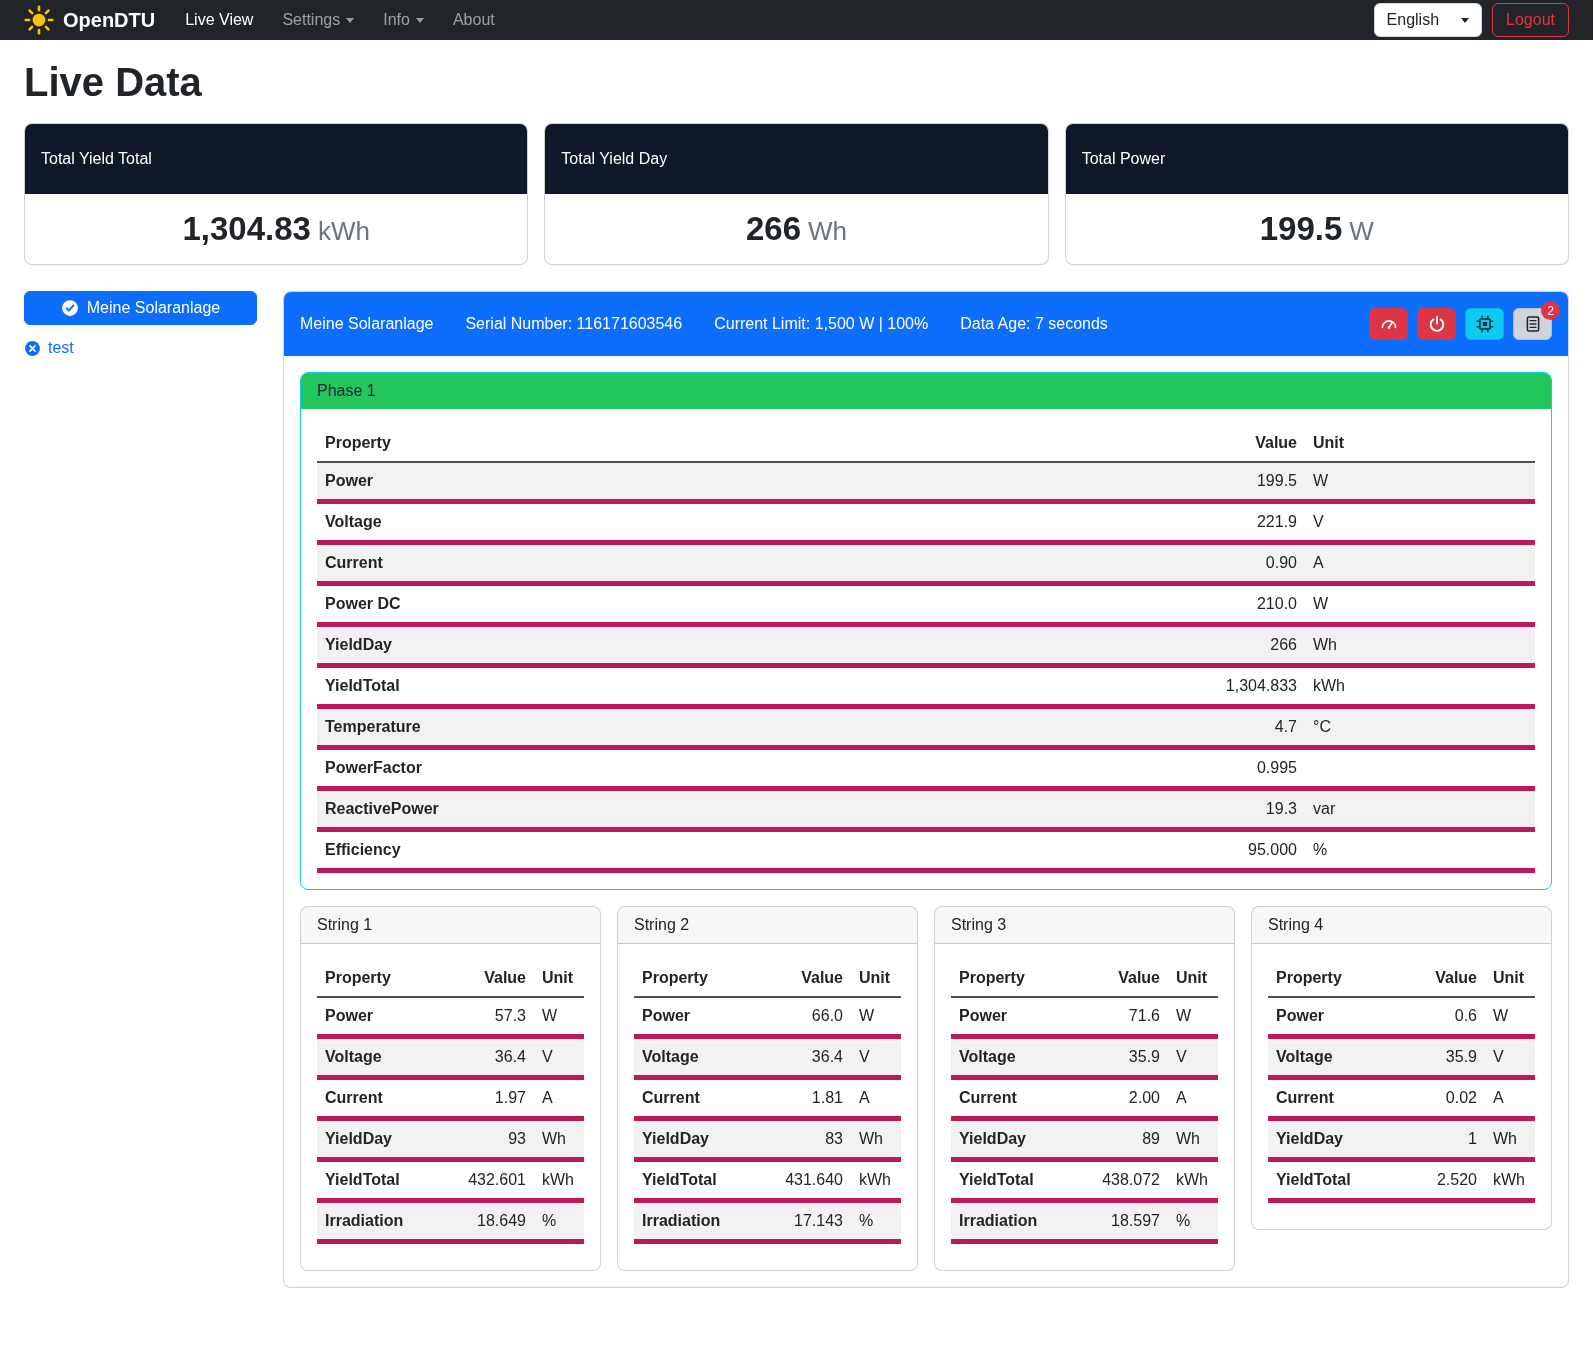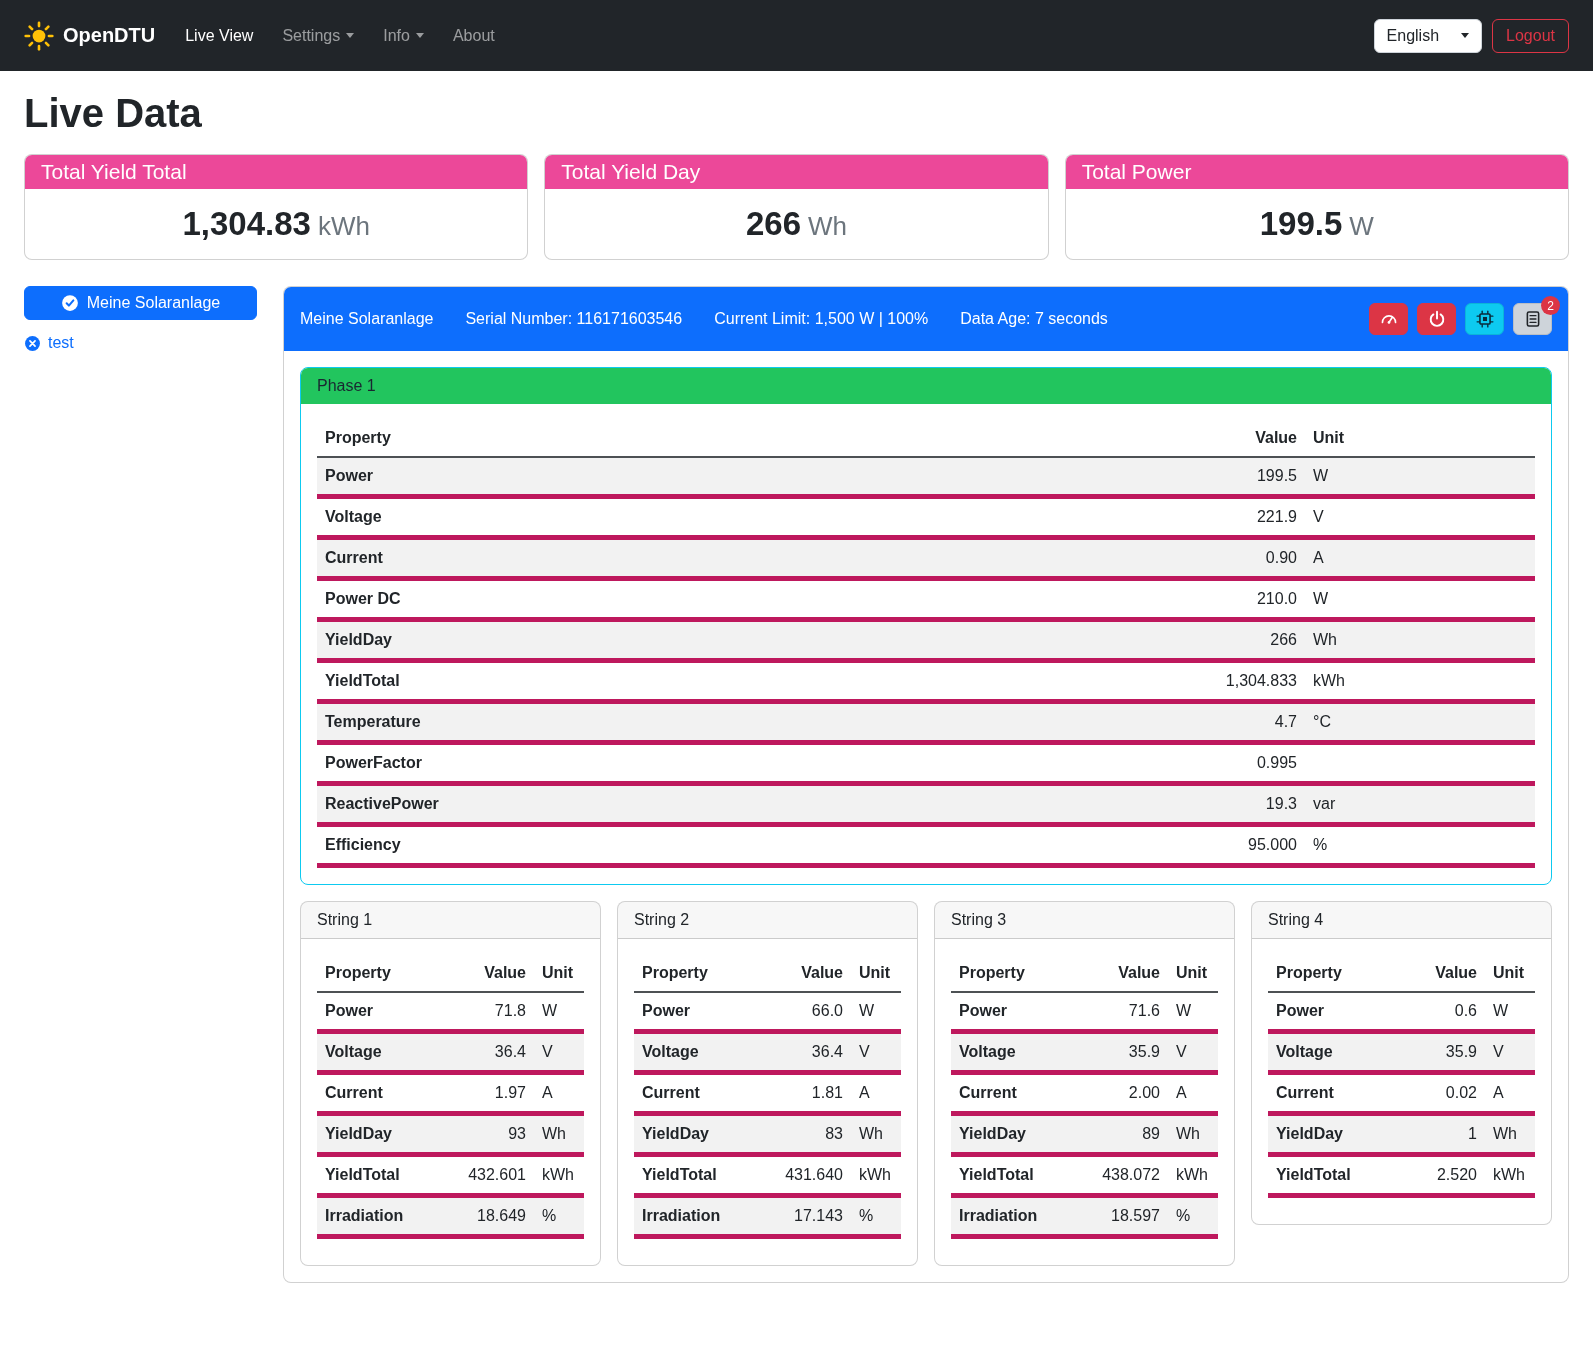--- a/index.html
+++ b/index.html
@@ -6,21 +6,21 @@
   body {
     font-family: "Liberation Sans", "DejaVu Sans", sans-serif;
     background: #ffffff;
     color: #212529;
     font-size: 16px;
   }
 
   
   .navbar {
     background: #212529;
-    height: 71px;
+    height: 40px;
     display: flex;
     align-items: center;
     padding: 0 24px;
   }
   .brand {
     display: flex;
     align-items: center;
     gap: 9px;
     color: #fff;
     font-size: 20px;
@@ -83,24 +83,24 @@
     grid-template-columns: repeat(3, 1fr);
     gap: 16px;
   }
   .summary-card {
     background: #fff;
     border: 1px solid rgba(0,0,0,0.18);
     border-radius: 8px;
     overflow: hidden;
   }
   .summary-header {
-    background: #ec4899;
+    background: #0f172a;
     color: #fff;
-    padding: 5px 16px;
-    font-size: 21px;
+    padding: 26px 16px;
+    font-size: 16px;
   }
   .summary-body { padding: 16px; text-align: center; }
   .summary-value { font-size: 33px; font-weight: 700; color: #212529; }
   .summary-unit { font-size: 26px; color: #6c757d; margin-left: 7px; font-weight: 400; }
 
   
   .content-row {
     display: flex;
     gap: 26px;
     align-items: flex-start;
@@ -492,21 +492,21 @@
                   <tr>
                     <th class="col-prop">Property</th>
                     <th class="col-val">Value</th>
                     <th class="col-unit">Unit</th>
                   </tr>
                 </thead>
                 <tbody>
 
                     <tr>
                       <th class="prop">Power</th>
-                      <td class="col-val">71.8</td>
+                      <td class="col-val">57.3</td>
                       <td>W</td>
                     </tr>
 
                     <tr>
                       <th class="prop">Voltage</th>
                       <td class="col-val">36.4</td>
                       <td>V</td>
                     </tr>
 
                     <tr>

